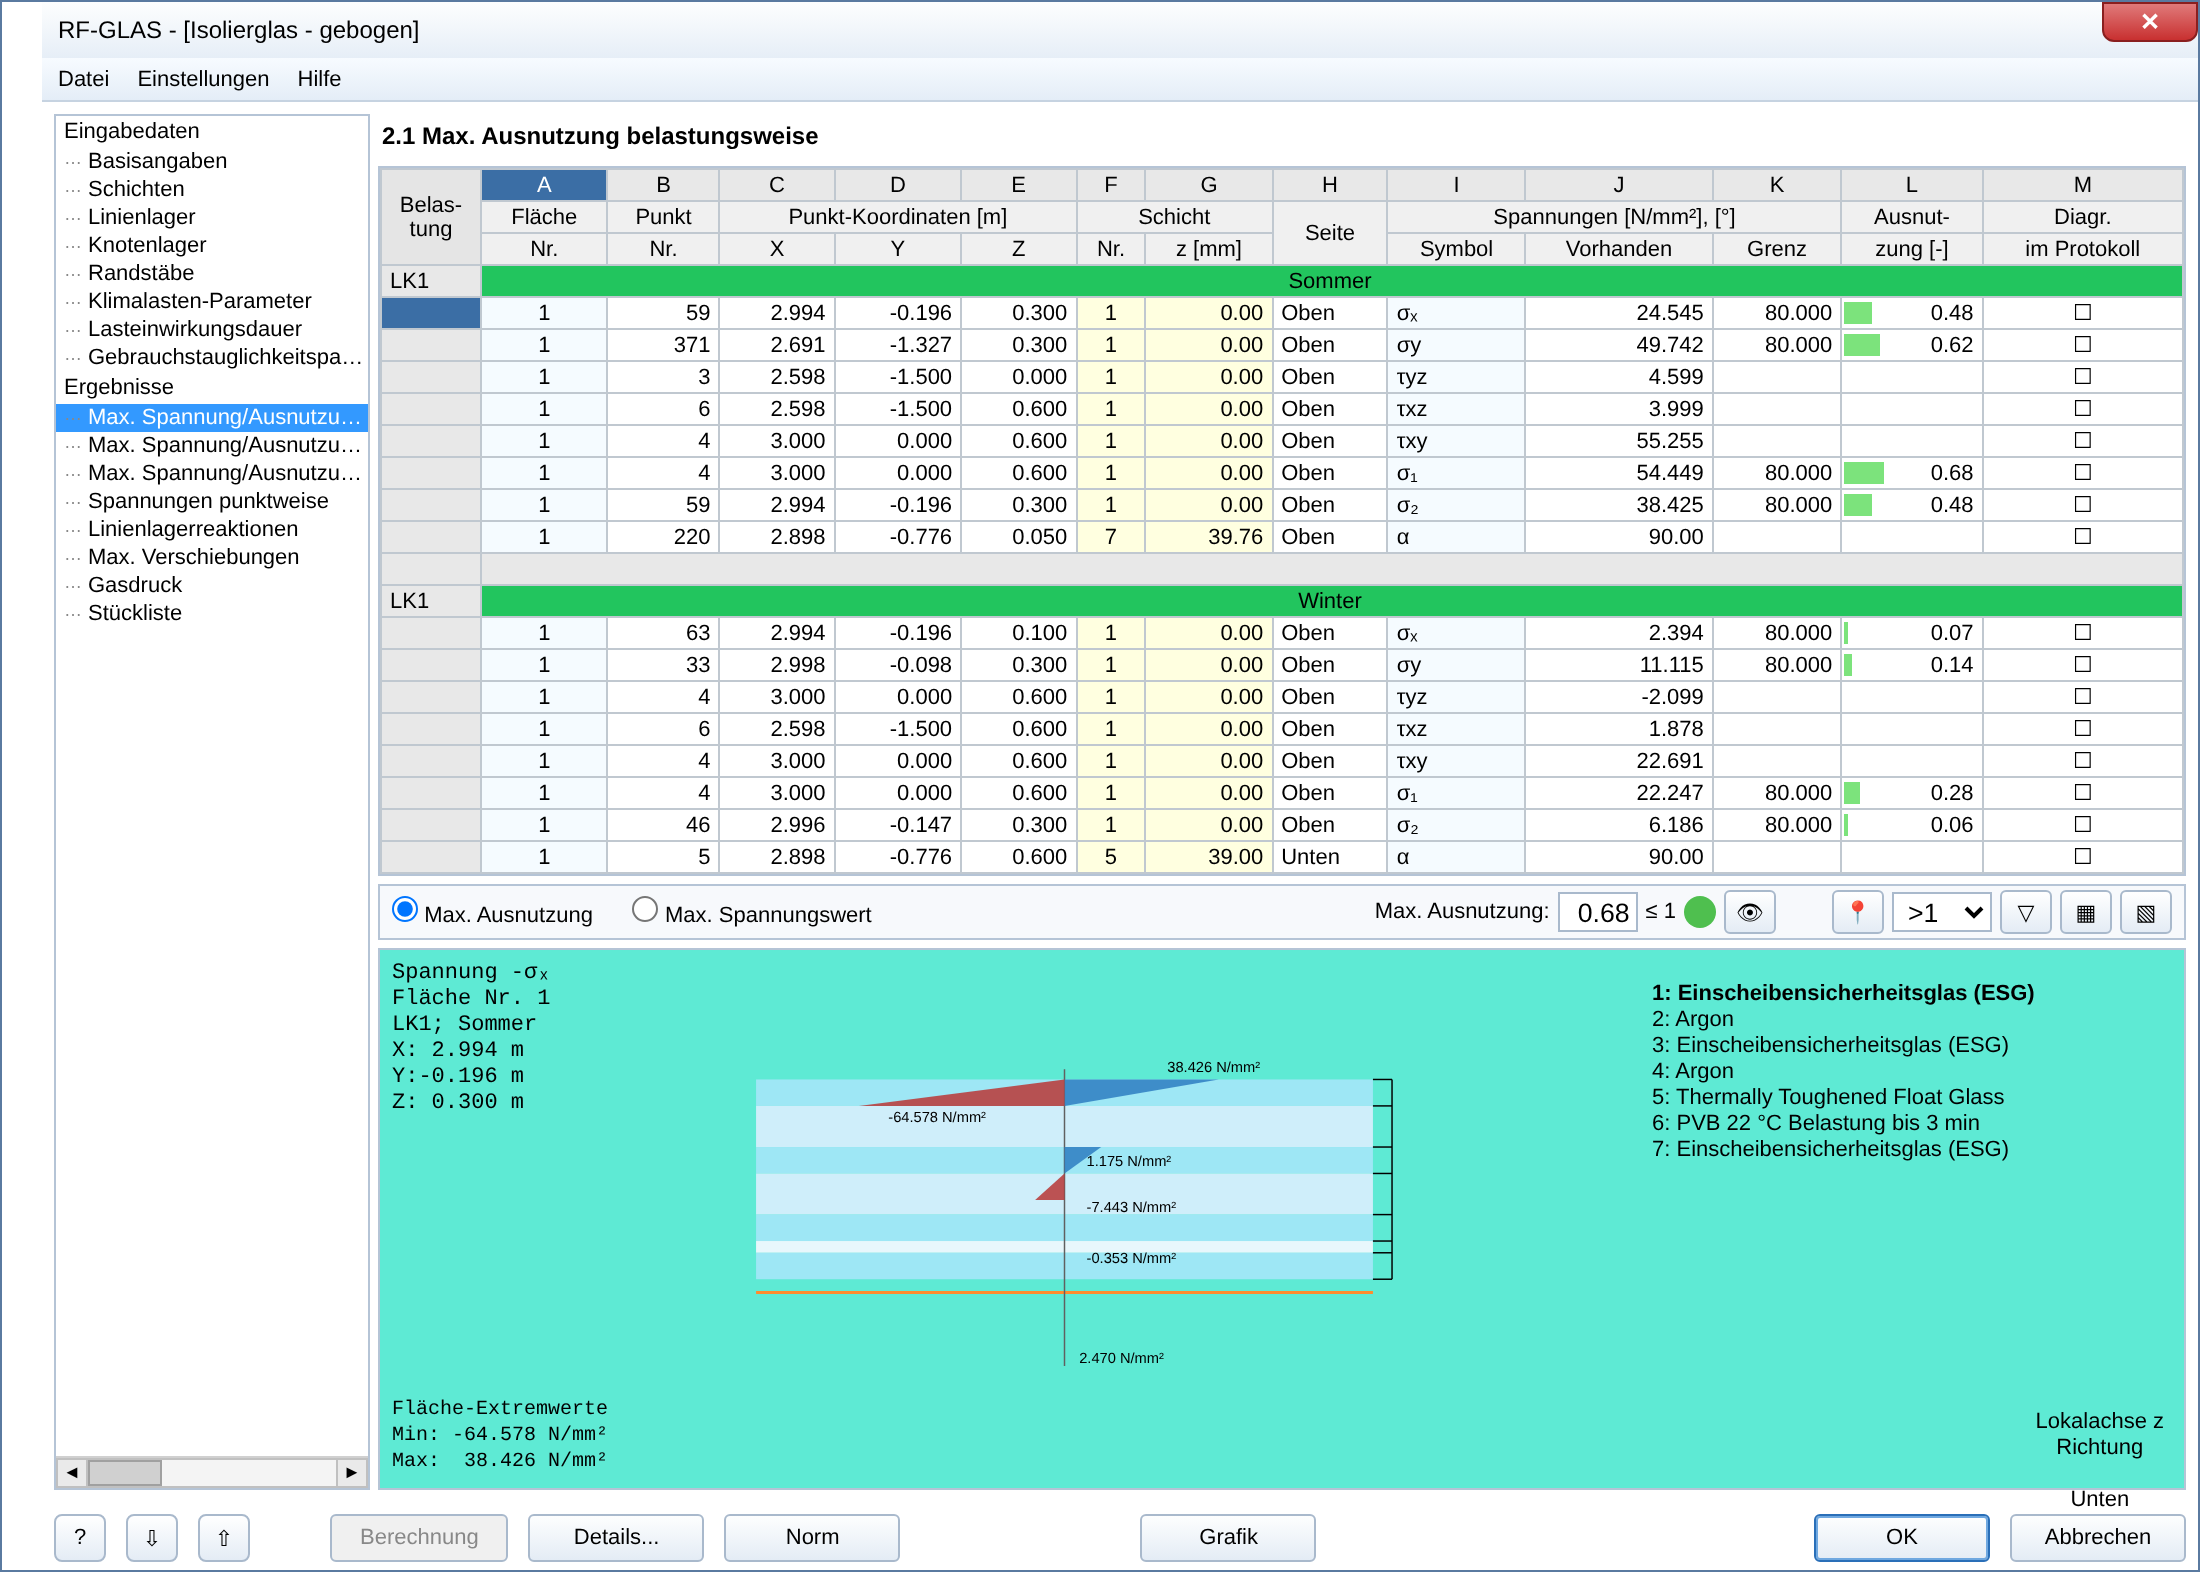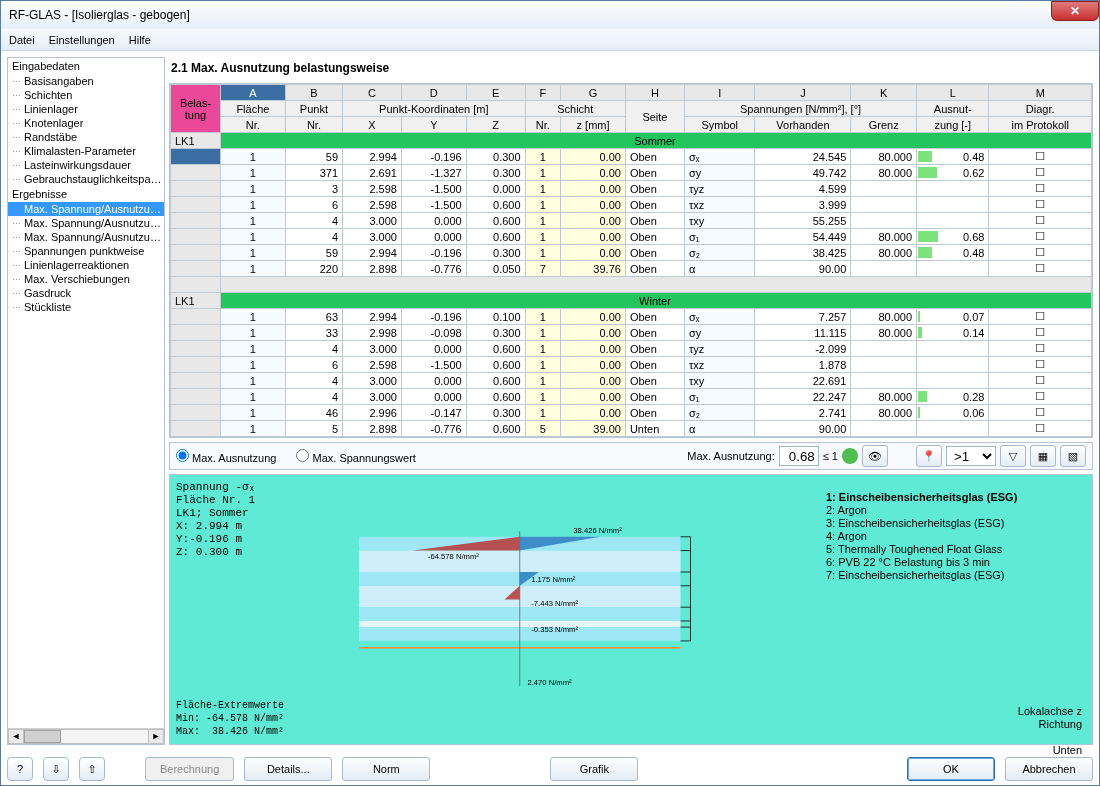--- a/index.html
+++ b/index.html
@@ -1,18 +1,18 @@
 <!DOCTYPE html>
 <html><head>
 <meta charset="utf-8">
 <style>
 * { box-sizing: border-box; margin: 0; padding: 0; }
 body { font-family: "Segoe UI", Tahoma, sans-serif; font-size: 11px; background: #fff; width: 1100px; height: 786px; overflow: hidden; }
 
-.window { width: 1100px; height: 786px; border: 1px solid #5a7aa0; background: #fff; display: flex; flex-direction: column; }
+.window { width: 1100px; height: 786px; border: 1px solid #5a7aa0; background: #fff; display: flex; flex-direction: column; padding-left: 20px; }
 
 .titlebar { height: 28px; background: linear-gradient(#fdfefe, #e6eef7); display:flex; align-items:center; padding:0 0 0 8px; color:#000; position:relative; }
 .titlebar .title { font-size:12px; }
 .titlebar .close { position:absolute; right:0; top:0; width:48px; height:20px; background:linear-gradient(#e07a7a,#c83030); border:1px solid #8a1f1f; border-radius:0 0 6px 6px; display:flex; align-items:center; justify-content:center; color:#fff; font-weight:bold; font-size:12px; }
 
 .menubar { height:22px; background:linear-gradient(#f7fbff,#e4edf7); border-bottom:1px solid #c6d3e1; display:flex; align-items:center; padding-left:8px; gap:14px; }
 .menubar span { color:#000; cursor:default; }
 
 .content-area { flex:1; display:flex; padding:6px; gap:4px; background:#fff; }
 
@@ -52,21 +52,21 @@
 
 .optbar { display:flex; align-items:center; gap:20px; padding:2px 6px; border:1px solid #b5c4d6; background:#f7f9fc; }
 .optbar .grp-right { margin-left:auto; display:flex; align-items:center; gap:4px; }
 .iconbtn { width:26px; height:22px; border:1px solid #a9b9cc; background:linear-gradient(#fff,#e4ecf5); border-radius:3px; display:inline-flex; align-items:center; justify-content:center; font-size:11px; }
 .small-input { width:40px; height:20px; border:1px solid #a9b9cc; text-align:right; padding:0 3px; background:#fff; }
 .status-ok { width:16px; height:16px; border-radius:8px; background:#4fbf4f; display:inline-block; }
 
 .diagram-box { border:1px solid #b5c4d6; flex:1; background:#5eead4; position:relative; padding:6px; display:flex; }
 .diag-left-labels { font-family:"Courier New",monospace; font-size:11px; line-height:13px; white-space:pre; }
 .diag-svg { flex:1; }
-.diag-right-label { position:absolute; right:10px; top:230px; text-align:right; font-size:11px; line-height:13px; }
+.diag-right-label { position:absolute; right:10px; top:230px; text-align:center; font-size:11px; line-height:13px; }
 .diag-legend { font-size:11px; line-height:13px; }
 .flabel { font-family:"Courier New",monospace; font-size:10px; white-space:pre; line-height:13px; }
 
 .button-row { display:flex; align-items:center; gap:10px; padding:6px 6px 4px 6px; }
 .btn { min-width:88px; height:24px; border:1px solid #a9b9cc; background:linear-gradient(#fdfefe,#e4ecf5); border-radius:3px; padding:0 14px; font-size:11px; }
 .btn.disabled { color:#888; background:#f0f0f0; }
 .btn.primary { border-color:#2a6fb8; box-shadow:0 0 0 1px #6fa8e0 inset; }
 .spacer { flex:1; }
 .round-btn { width:26px; height:24px; border:1px solid #a9b9cc; background:linear-gradient(#fff,#e4ecf5); border-radius:4px; display:inline-flex; align-items:center; justify-content:center; }
 </style>
@@ -115,21 +115,21 @@
       </div>
     </div>
 
     <div class="main">
       <div class="section-title">2.1 Max. Ausnutzung belastungsweise</div>
 
       <div class="table-wrap">
         <table id="results-table">
             <thead>
               <tr>
-                <th rowspan="3" style="background:#ec4899;width:50px">Belas-<br>tung</th>
+                <th rowspan="3" style="background:#e5e5e5;width:50px">Belas-<br>tung</th>
                 <th class="col-letter sel">A</th>
                 <th class="col-letter">B</th>
                 <th class="col-letter">C</th>
                 <th class="col-letter">D</th>
                 <th class="col-letter">E</th>
                 <th class="col-letter">F</th>
                 <th class="col-letter">G</th>
                 <th class="col-letter">H</th>
                 <th class="col-letter">I</th>
                 <th class="col-letter">J</th>
@@ -307,21 +307,21 @@
                 <td class="rowhdr-empty"></td>
                 <td class="bl">1</td>
                 <td class="num">63</td>
                 <td class="num">2.994</td>
                 <td class="num">-0.196</td>
                 <td class="num">0.100</td>
                 <td class="cy">1</td>
                 <td class="num cy">0.00</td>
                 <td class="lf">Oben</td>
                 <td class="lf bl">σₓ</td>
-                <td class="num">7.257</td>
+                <td class="num">2.394</td>
                 <td class="num">80.000</td>
                 <td class="num bar-cell"><div class="bar" style="width:3%"></div><span>0.07</span></td>
                 <td class="ck"></td>
               </tr>
               <tr>
                 <td class="rowhdr-empty"></td>
                 <td class="bl">1</td>
                 <td class="num">33</td>
                 <td class="num">2.998</td>
                 <td class="num">-0.098</td>
@@ -403,21 +403,21 @@
                 <td class="rowhdr-empty"></td>
                 <td class="bl">1</td>
                 <td class="num">46</td>
                 <td class="num">2.996</td>
                 <td class="num">-0.147</td>
                 <td class="num">0.300</td>
                 <td class="cy">1</td>
                 <td class="num cy">0.00</td>
                 <td class="lf">Oben</td>
                 <td class="lf bl">σ₂</td>
-                <td class="num">2.741</td>
+                <td class="num">6.186</td>
                 <td class="num">80.000</td>
                 <td class="num bar-cell"><div class="bar" style="width:3%"></div><span>0.06</span></td>
                 <td class="ck"></td>
               </tr>
               <tr>
                 <td class="rowhdr-empty"></td>
                 <td class="bl">1</td>
                 <td class="num">5</td>
                 <td class="num">2.898</td>
                 <td class="num">-0.776</td>

